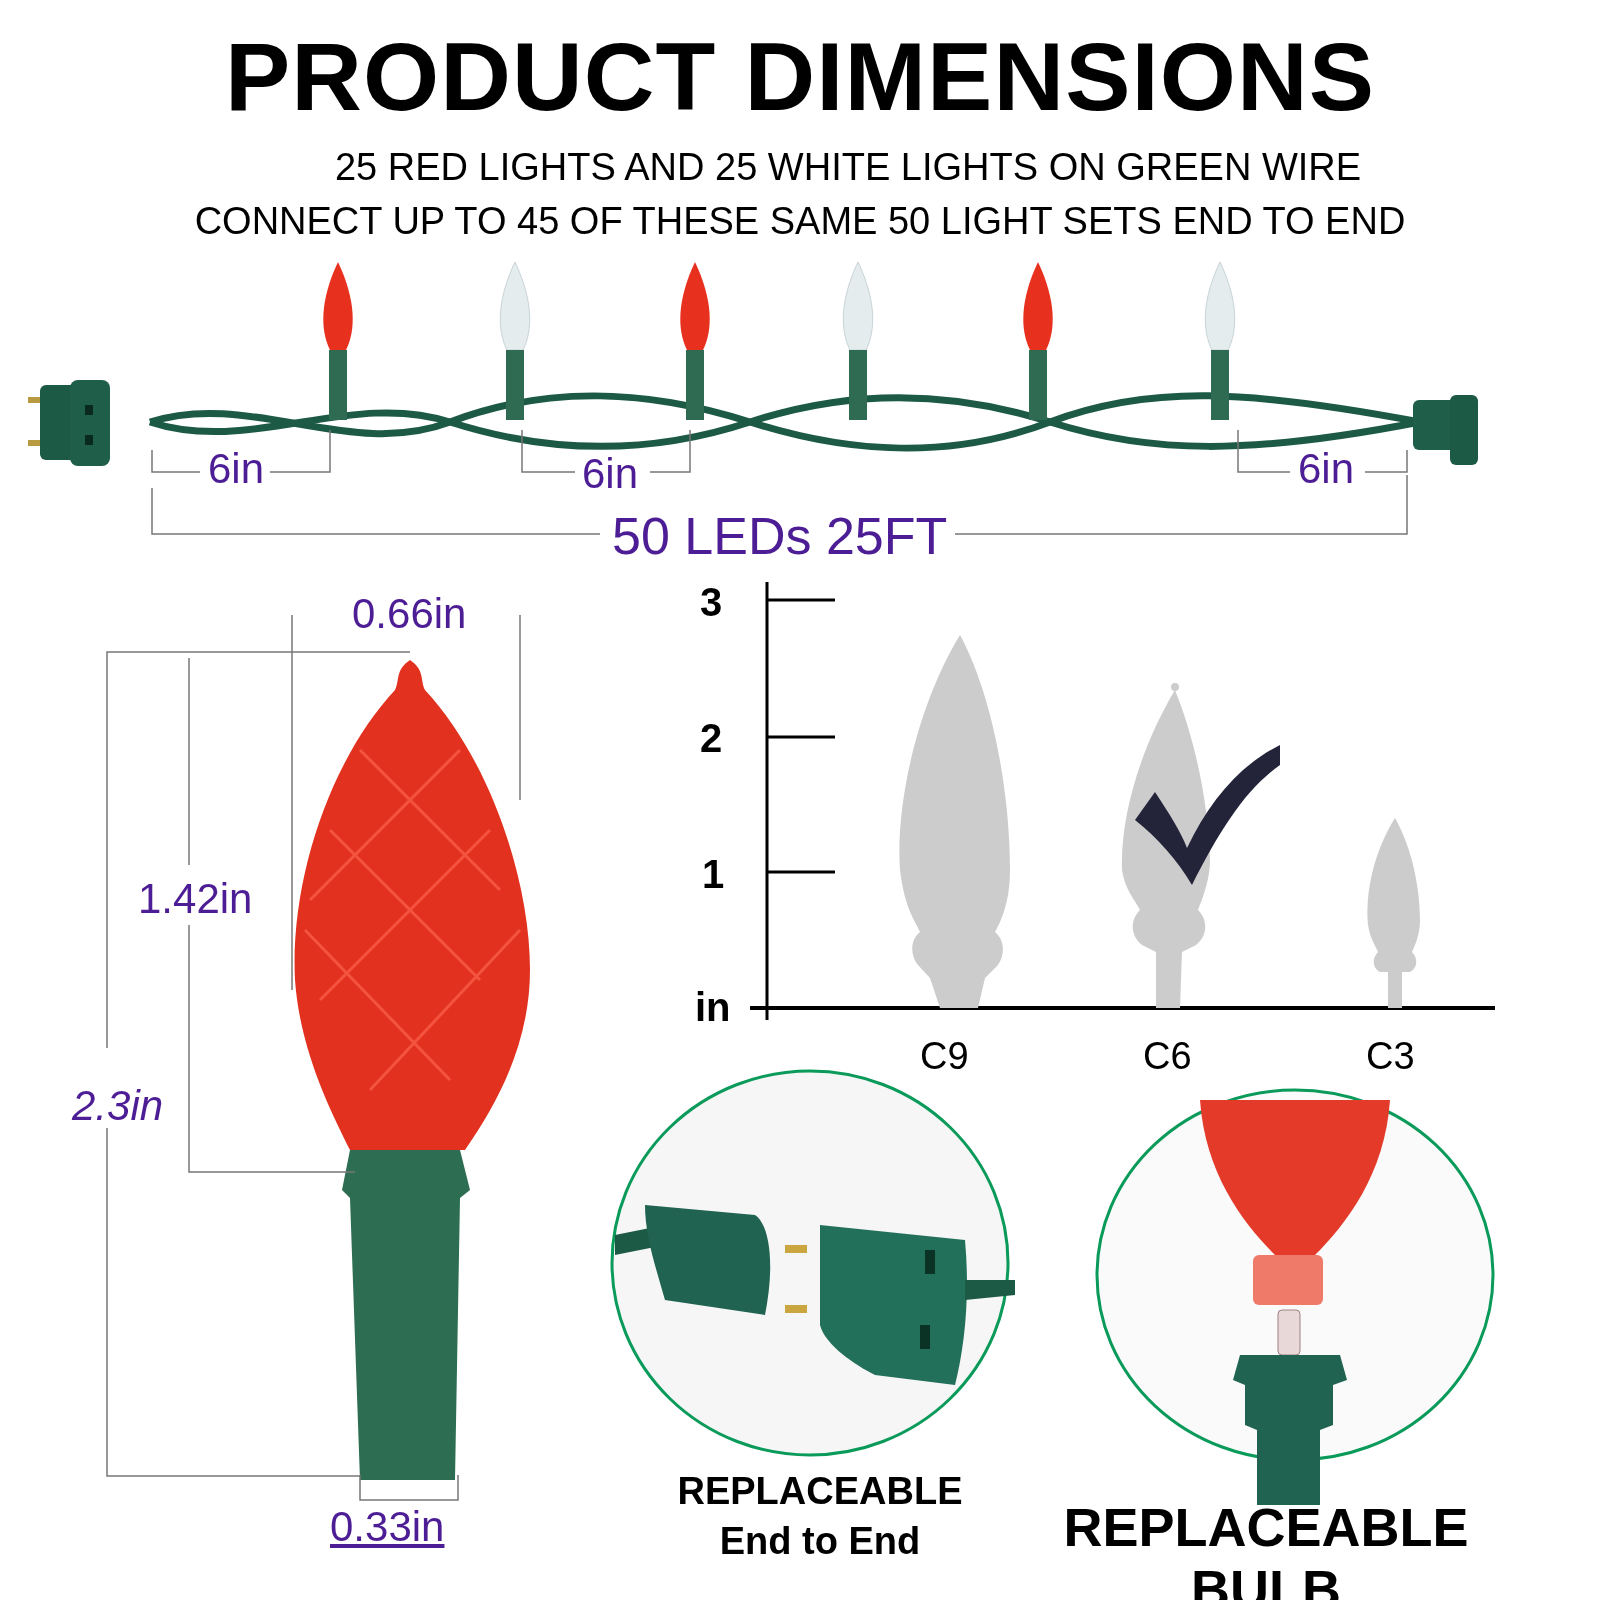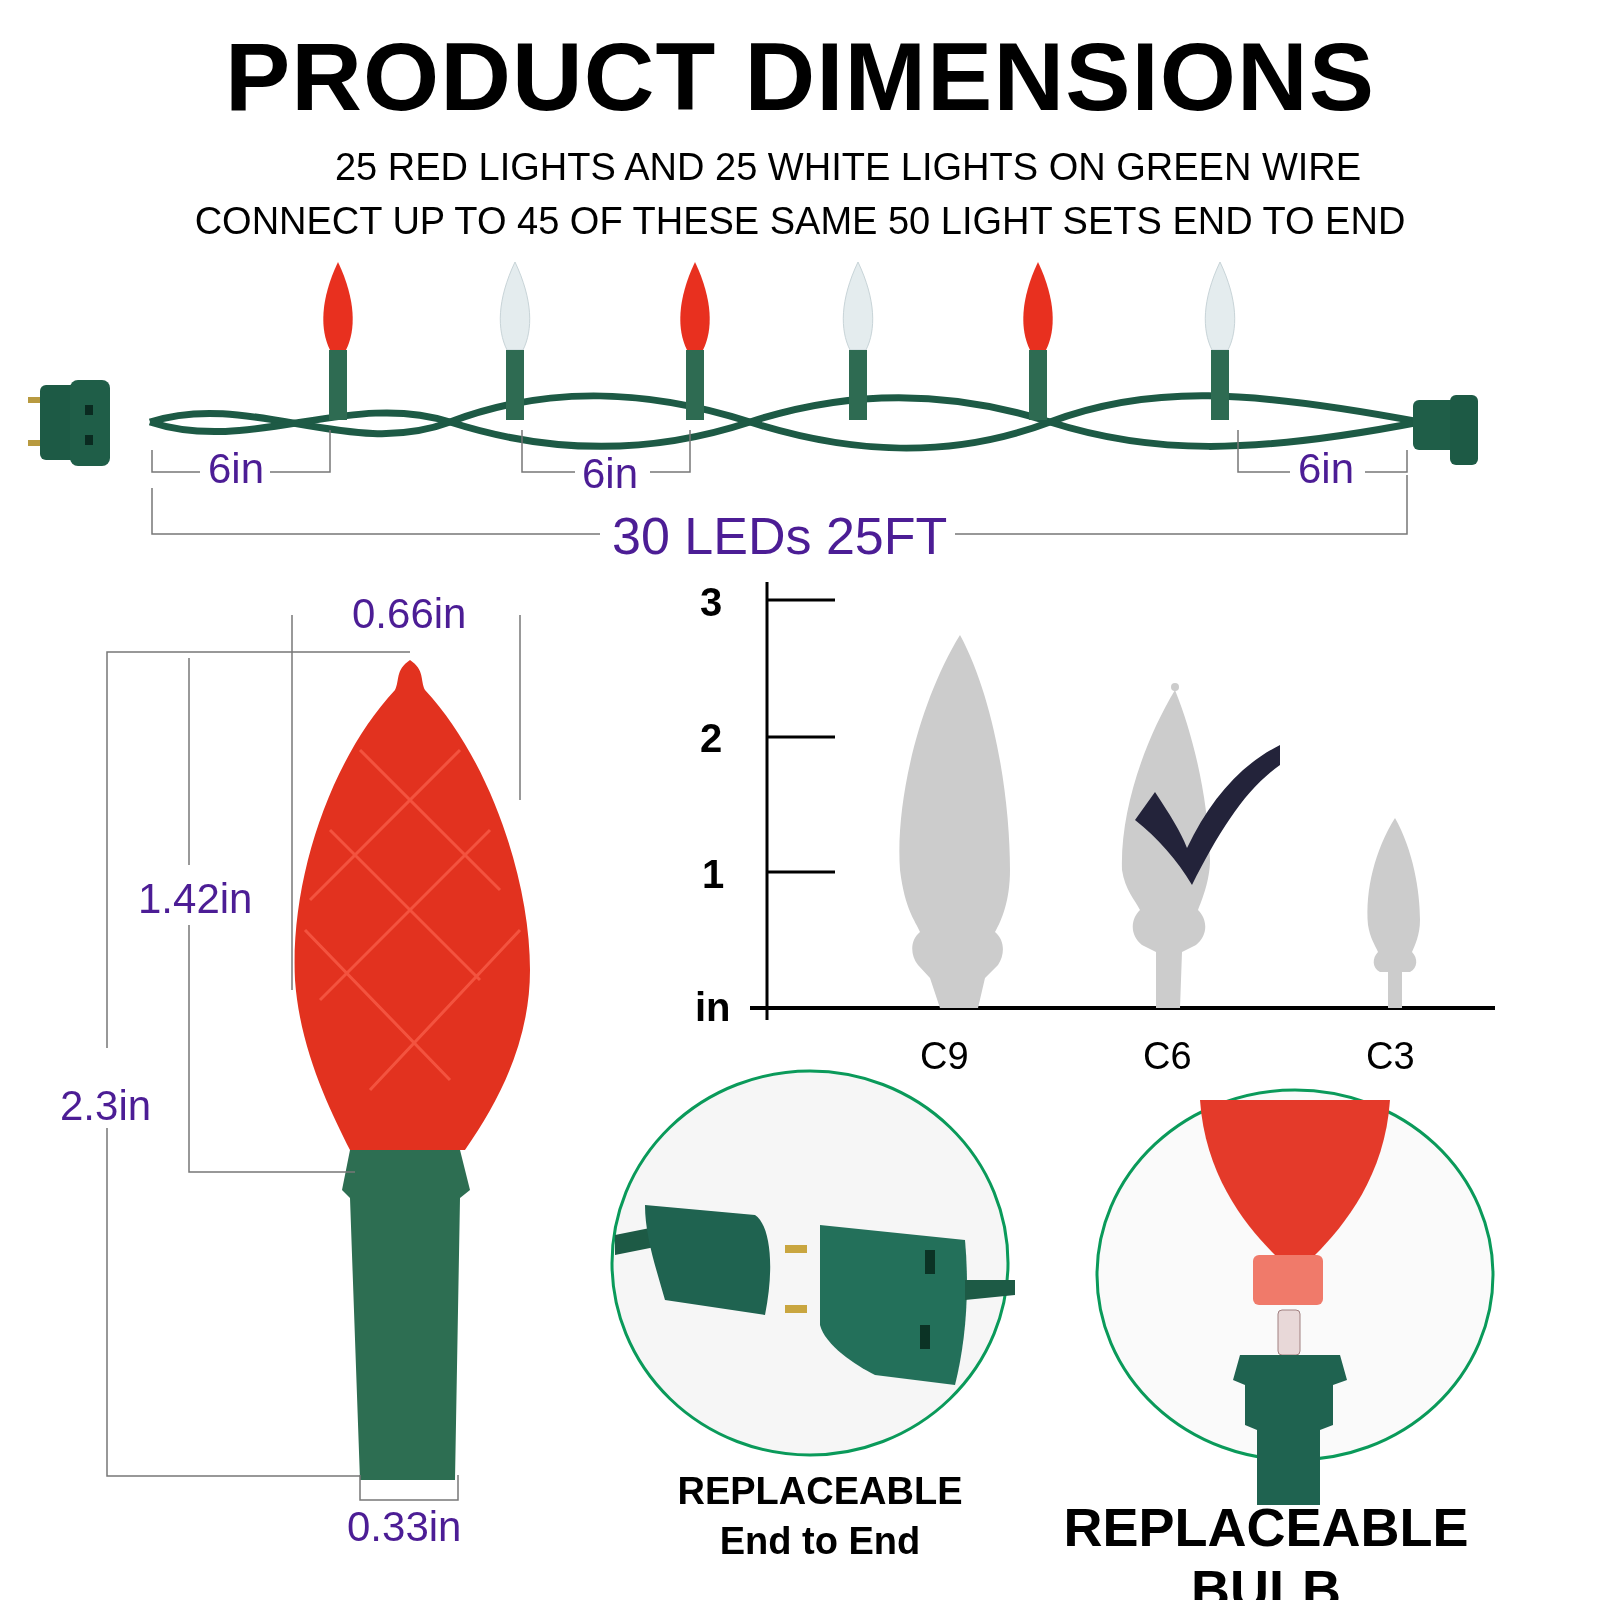--- a/index.html
+++ b/index.html
@@ -66,41 +66,41 @@
   <polyline points="522,180 522,222 575,222" stroke="#777" stroke-width="1.5" fill="none"></polyline>
   <polyline points="650,222 690,222 690,180" stroke="#777" stroke-width="1.5" fill="none"></polyline>
   <polyline points="1238,180 1238,222 1290,222" stroke="#777" stroke-width="1.5" fill="none"></polyline>
   <polyline points="1365,222 1407,222 1407,200" stroke="#777" stroke-width="1.5" fill="none"></polyline>
   <polyline points="152,238 152,284 600,284" stroke="#777" stroke-width="1.5" fill="none"></polyline>
   <polyline points="955,284 1407,284 1407,225" stroke="#777" stroke-width="1.5" fill="none"></polyline>
 </svg>
 <div class="abs green lbl" style="left:208px;top:445px;">6in</div>
 <div class="abs green lbl" style="left:582px;top:450px;">6in</div>
 <div class="abs green lbl" style="left:1298px;top:445px;">6in</div>
-<div class="abs green" style="left:612px;top:506px;font-size:52px;">30 LEDs 25FT</div>
+<div class="abs green" style="left:612px;top:506px;font-size:52px;">50 LEDs 25FT</div>
 
 <svg class="abs" style="left:0;top:580px;" width="600" height="1020">
 
   <path d="M410 80 C 395 90, 400 100, 395 110 C 330 180, 290 300, 295 400 C 300 470, 330 530, 350 570 L 465 570 C 500 520, 530 460, 530 390 C 530 300, 490 180, 425 110 C 420 100, 425 90, 410 80 Z" fill="#e2321f"></path>
   <path d="M330 250 L 480 400 M 490 250 L 320 420 M 305 350 L 450 500 M 520 350 L 370 510 M 360 170 L 500 310 M 460 170 L 310 320" stroke="#ff6a55" stroke-width="3" opacity="0.6"></path>
 
   <path d="M350 570 L 460 570 L 470 610 L 460 618 L 455 900 L 360 900 L 350 618 L 342 610 Z" fill="#2d6e52"></path>
 
   <polyline points="292,410 292,35" stroke="#777" stroke-width="1.5" fill="none"></polyline>
   <line x1="520" y1="35" x2="520" y2="220" stroke="#777" stroke-width="1.5"></line>
   <polyline points="410,72 107,72 107,468" stroke="#777" stroke-width="1.5" fill="none"></polyline>
   <polyline points="107,548 107,896 360,896" stroke="#777" stroke-width="1.5" fill="none"></polyline>
   <polyline points="189,285 189,78" stroke="#777" stroke-width="1.5" fill="none"></polyline>
   <polyline points="189,345 189,592 355,592" stroke="#777" stroke-width="1.5" fill="none"></polyline>
   <polyline points="360,895 360,920 458,920 458,895" stroke="#777" stroke-width="1.5" fill="none"></polyline>
 </svg>
 <div class="abs green lbl" style="left:352px;top:590px;">0.66in</div>
 <div class="abs green lbl" style="left:138px;top:875px;">1.42in</div>
-<div class="abs green lbl" style="left:60px;top:1082px;">2.3in</div>
-<div class="abs green lbl" style="left:347px;top:1503px;">0.33in</div>
+<div class="abs green lbl" style="left:72px;top:1082px;font-style:italic;">2.3in</div>
+<div class="abs green lbl" style="left:330px;top:1503px;text-decoration:underline;">0.33in</div>
 
 <svg class="abs" style="left:680px;top:580px;" width="880" height="460">
   <line x1="87" y1="2" x2="87" y2="440" stroke="#000" stroke-width="3"></line>
   <line x1="70" y1="428" x2="815" y2="428" stroke="#000" stroke-width="4"></line>
   <line x1="87" y1="20" x2="155" y2="20" stroke="#000" stroke-width="3"></line>
   <line x1="87" y1="157" x2="155" y2="157" stroke="#000" stroke-width="3"></line>
   <line x1="87" y1="292" x2="155" y2="292" stroke="#000" stroke-width="3"></line>
 
   <path d="M280 55 C 240 120, 215 220, 220 290 C 225 330, 235 340, 240 352 C 230 360, 230 375, 238 385 L 250 398 L 260 428 L 298 428 L 305 398 L 318 385 C 325 375, 325 360, 315 352 C 322 340, 330 320, 330 290 C 330 220, 315 120, 280 55 Z" fill="#cccccc"></path>
 

